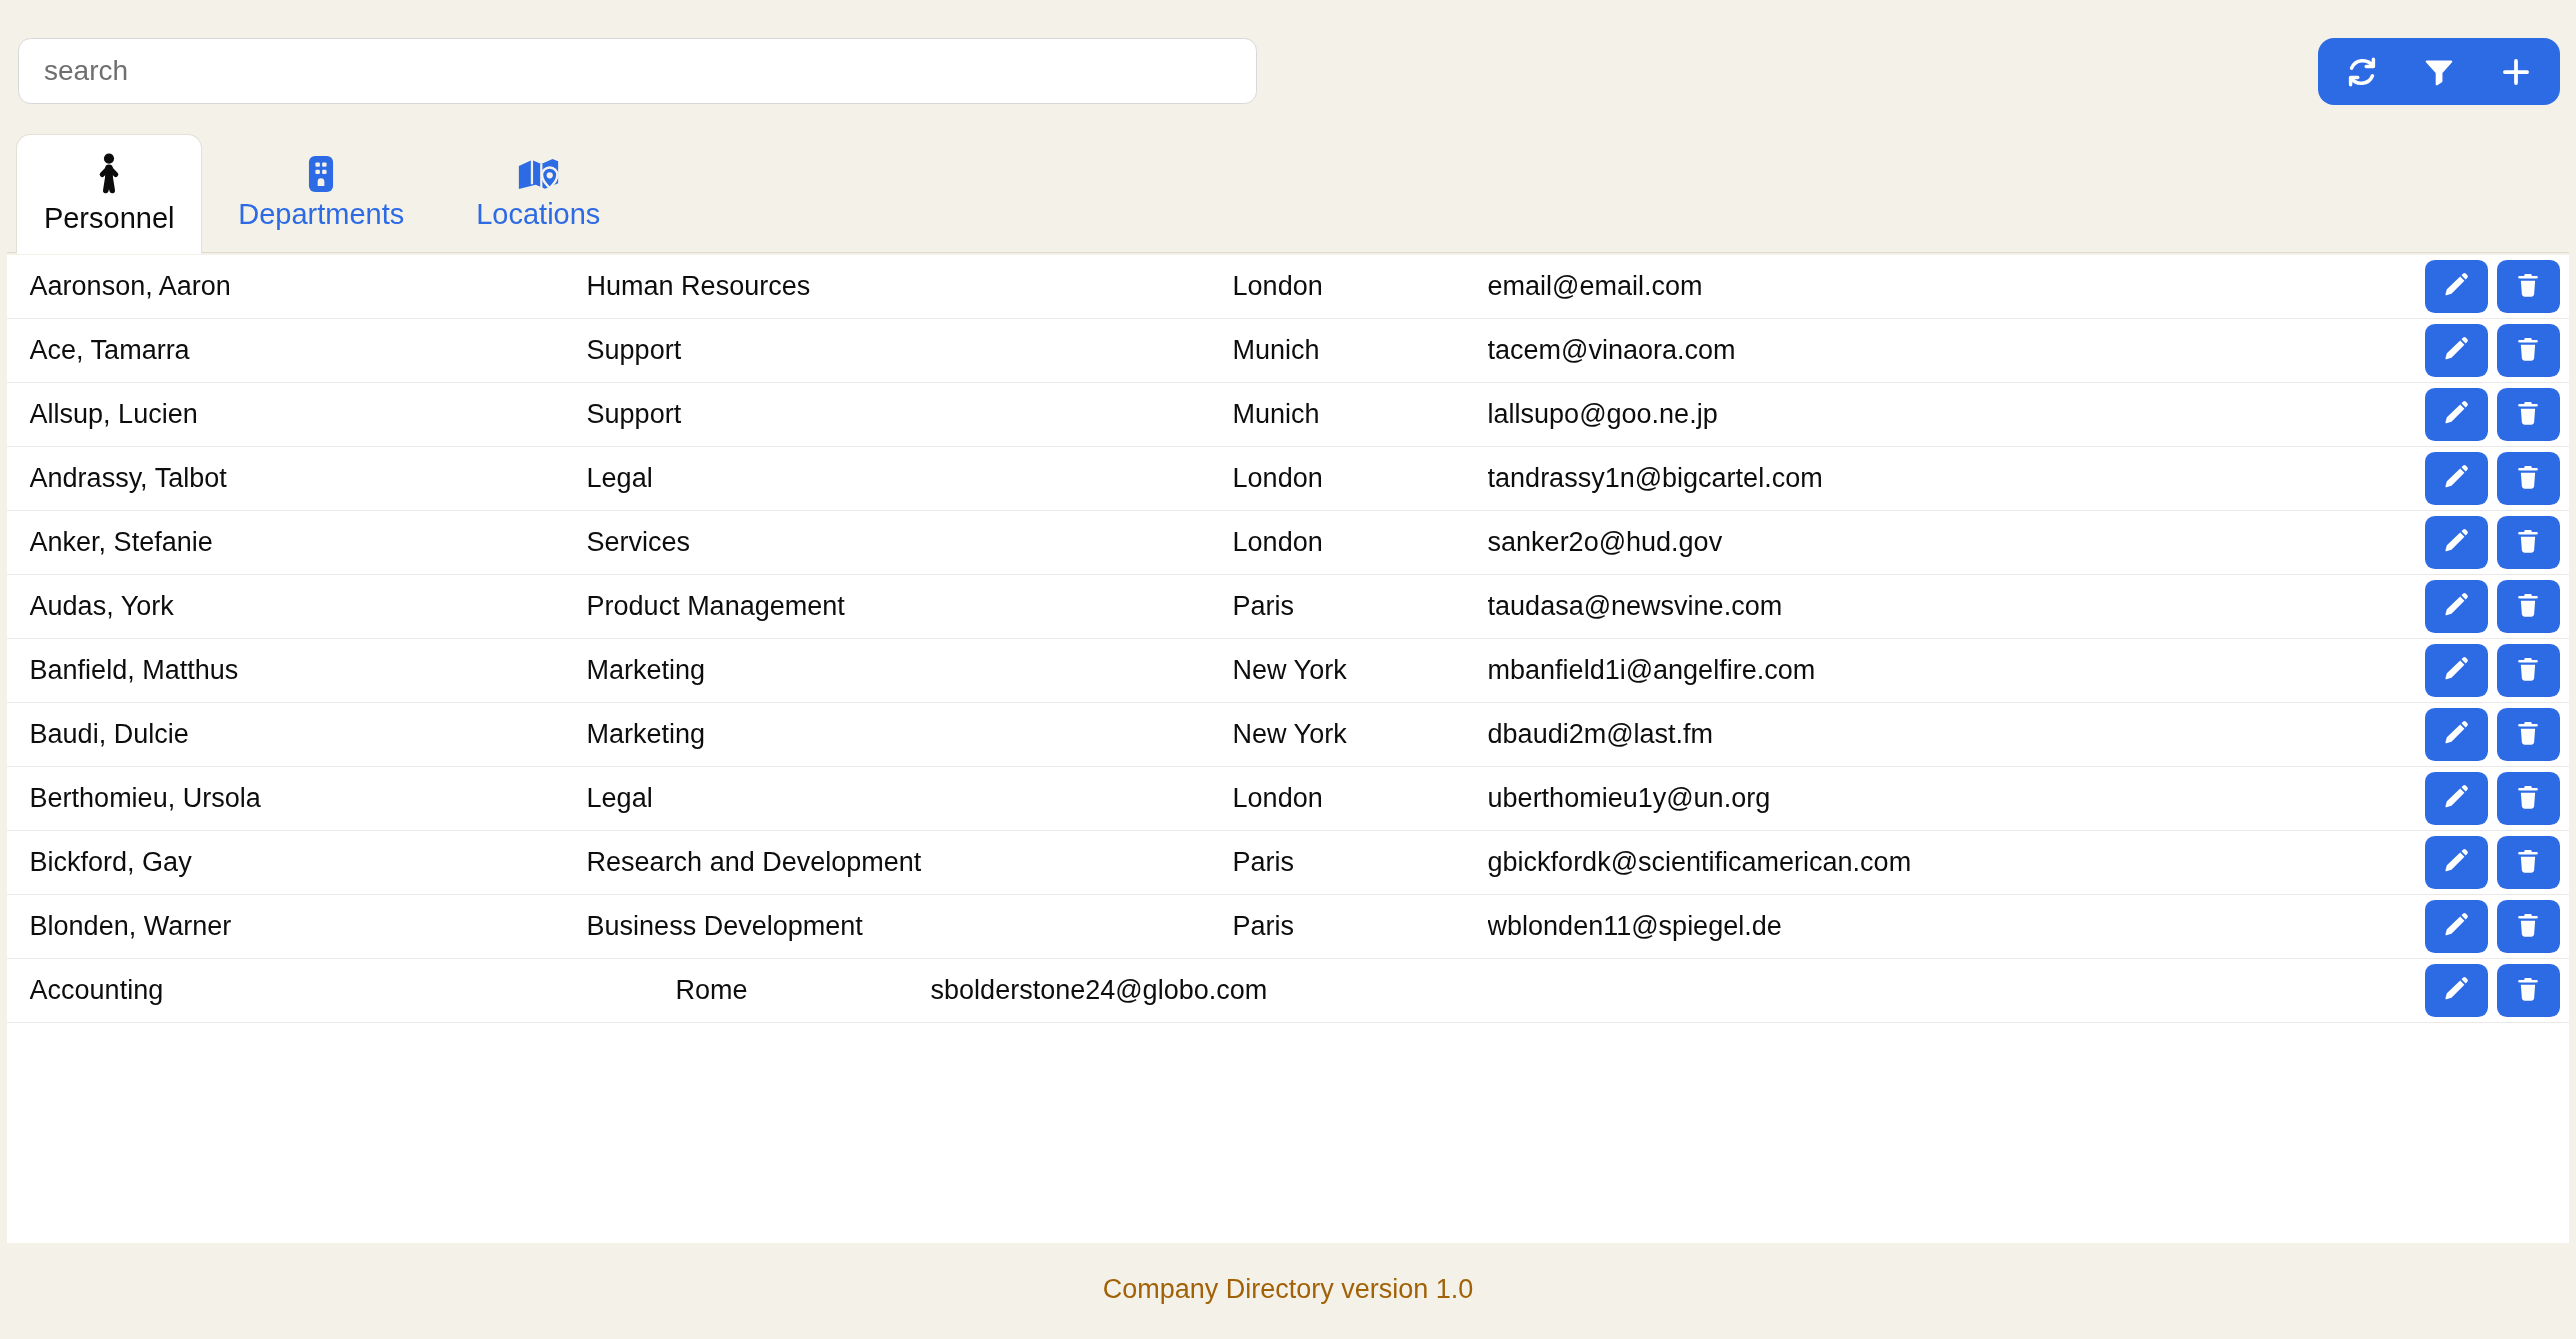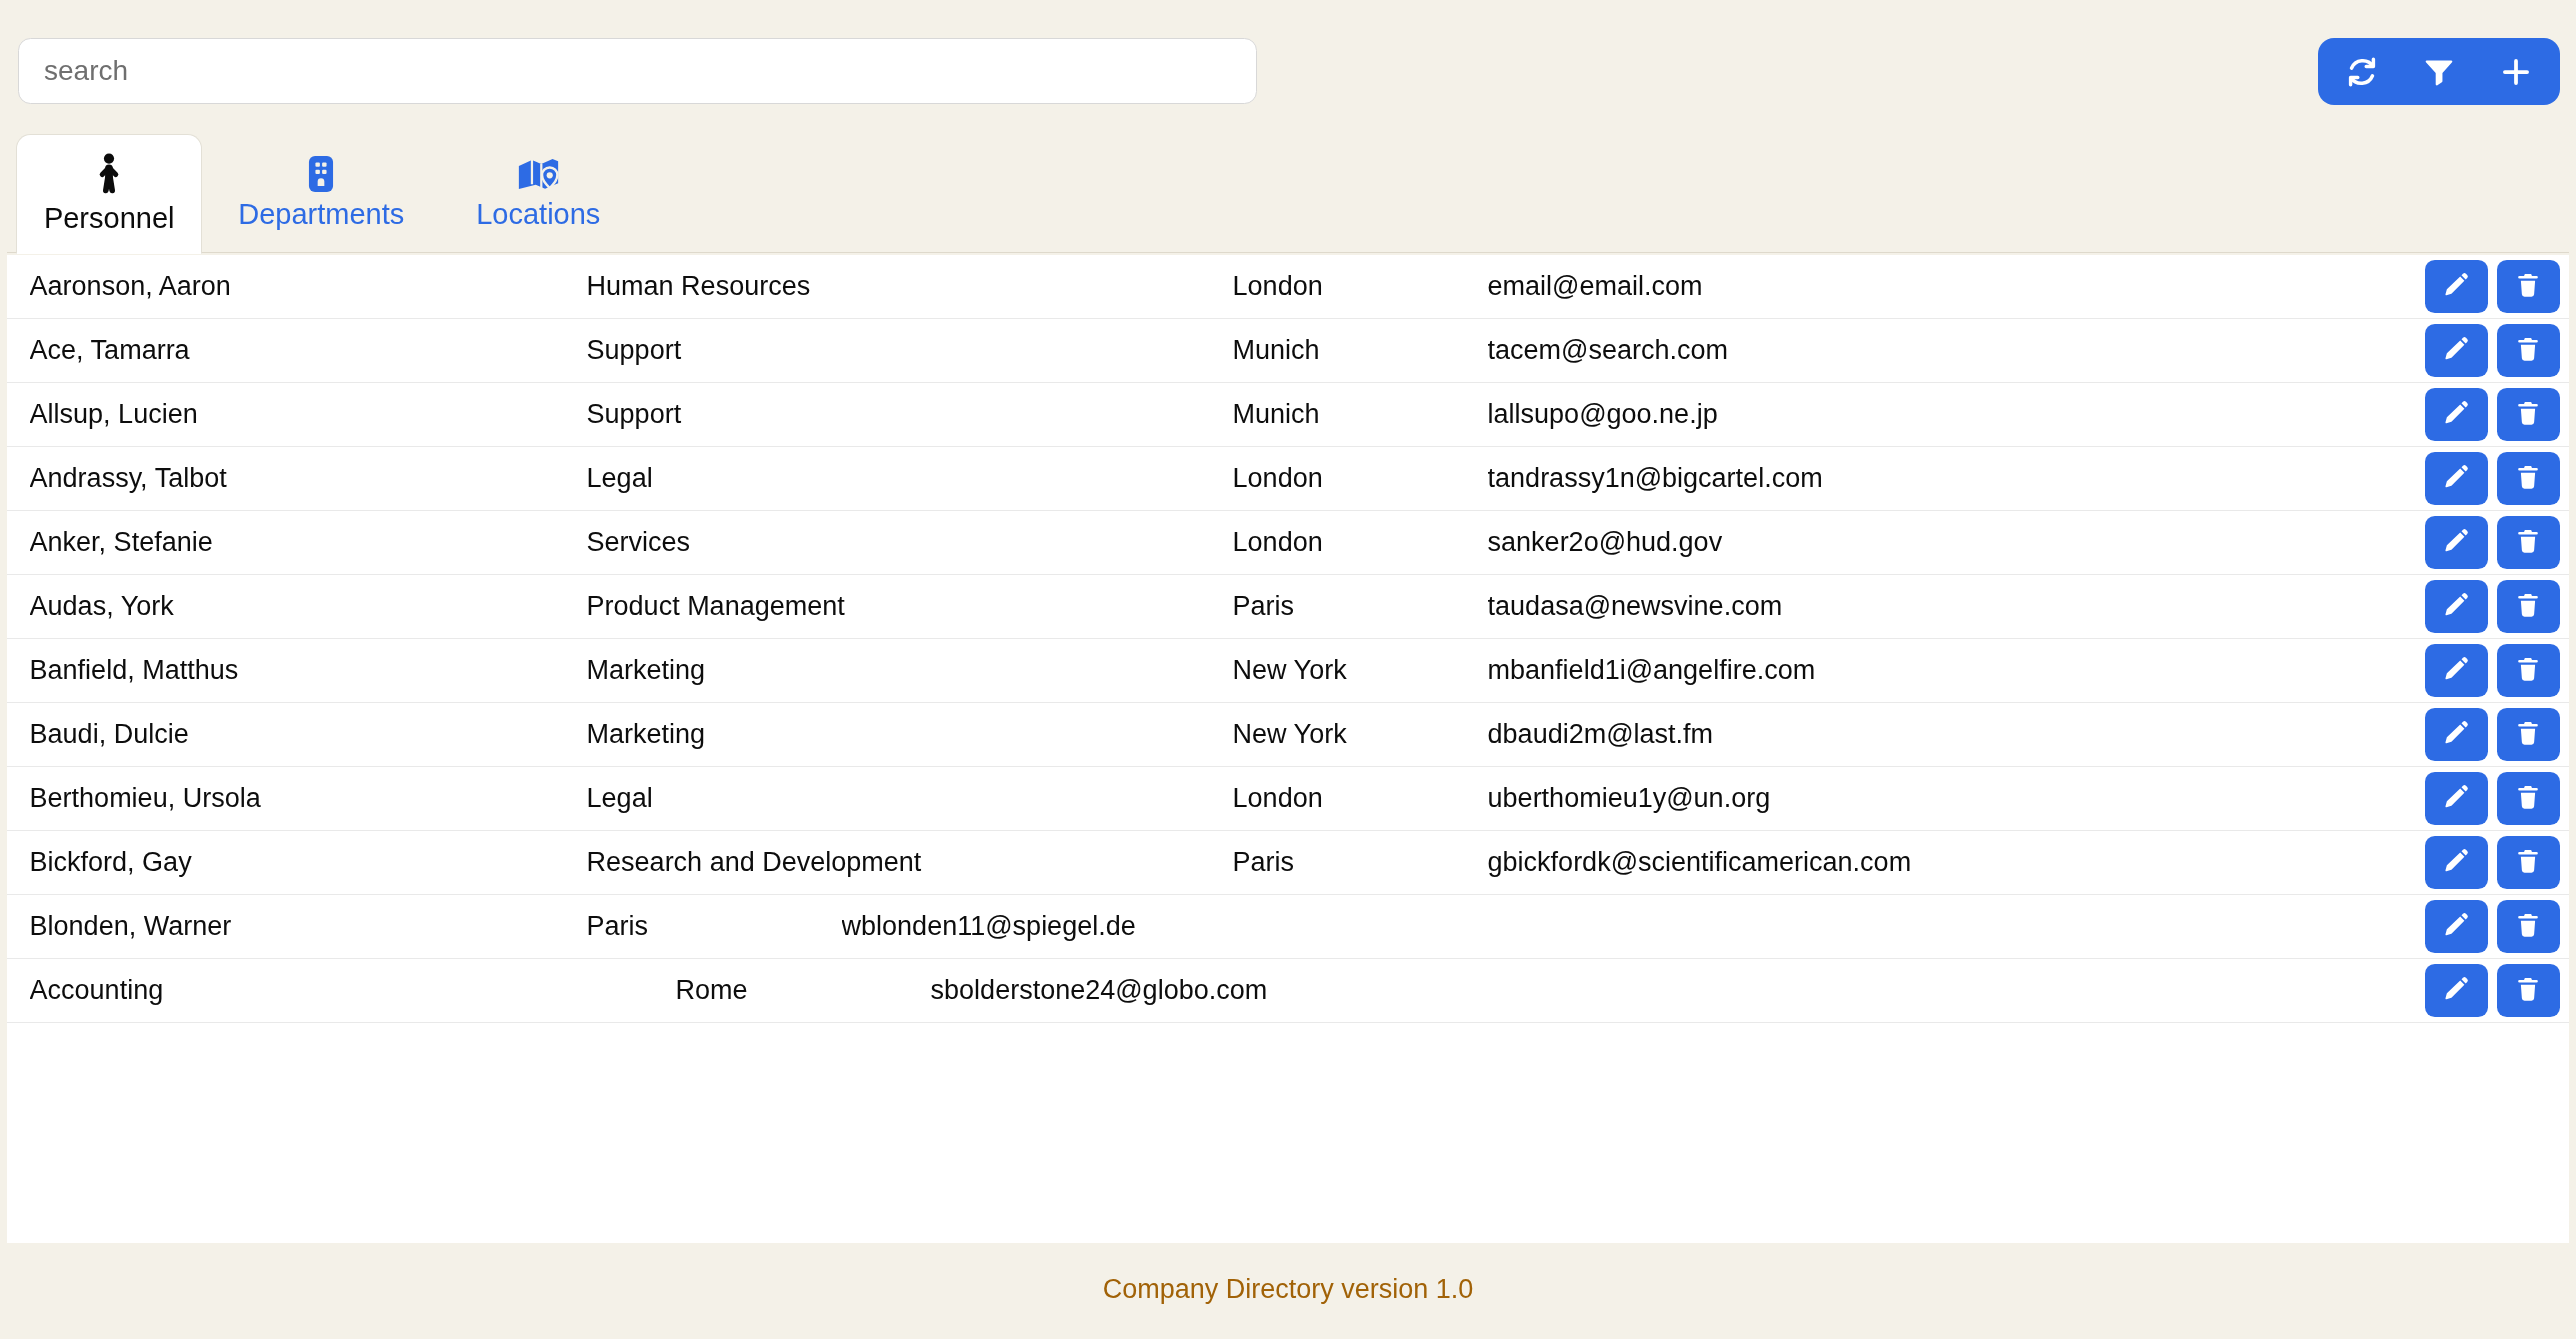--- a/index.html
+++ b/index.html
@@ -206,21 +206,21 @@
                 <use href="#i-trash"></use>
               </svg></span>
           </button>
       </div>
     </div>
 
     <div class="trow">
       <div class="cell c-name">Ace, Tamarra</div>
       <div class="cell c-dept">Support</div>
       <div class="cell c-loc">Munich</div>
-      <div class="cell c-email">tacem@search.com</div>
+      <div class="cell c-email">tacem@vinaora.com</div>
       <div class="actions">
         <button class="action-btn">
             <span><svg viewBox="0 0 24 24" width="28" height="28">
                 <use href="#i-pencil"></use>
               </svg></span>
           </button>
         <button class="action-btn">
             <span><svg viewBox="0 0 24 24" width="28" height="28">
                 <use href="#i-trash"></use>
               </svg></span>
@@ -375,20 +375,21 @@
         <button class="action-btn">
             <span><svg viewBox="0 0 24 24" width="28" height="28">
                 <use href="#i-trash"></use>
               </svg></span>
           </button>
       </div>
     </div>
 
     <div class="trow">
       <div class="cell c-name">Blonden, Warner</div>
+      <div class="cell c-dept">Business Development</div>
       <div class="cell c-loc">Paris</div>
       <div class="cell c-email">wblonden11@spiegel.de</div>
       <div class="actions">
         <button class="action-btn">
             <span><svg viewBox="0 0 24 24" width="28" height="28">
                 <use href="#i-pencil"></use>
               </svg></span>
           </button>
         <button class="action-btn">
             <span><svg viewBox="0 0 24 24" width="28" height="28">

